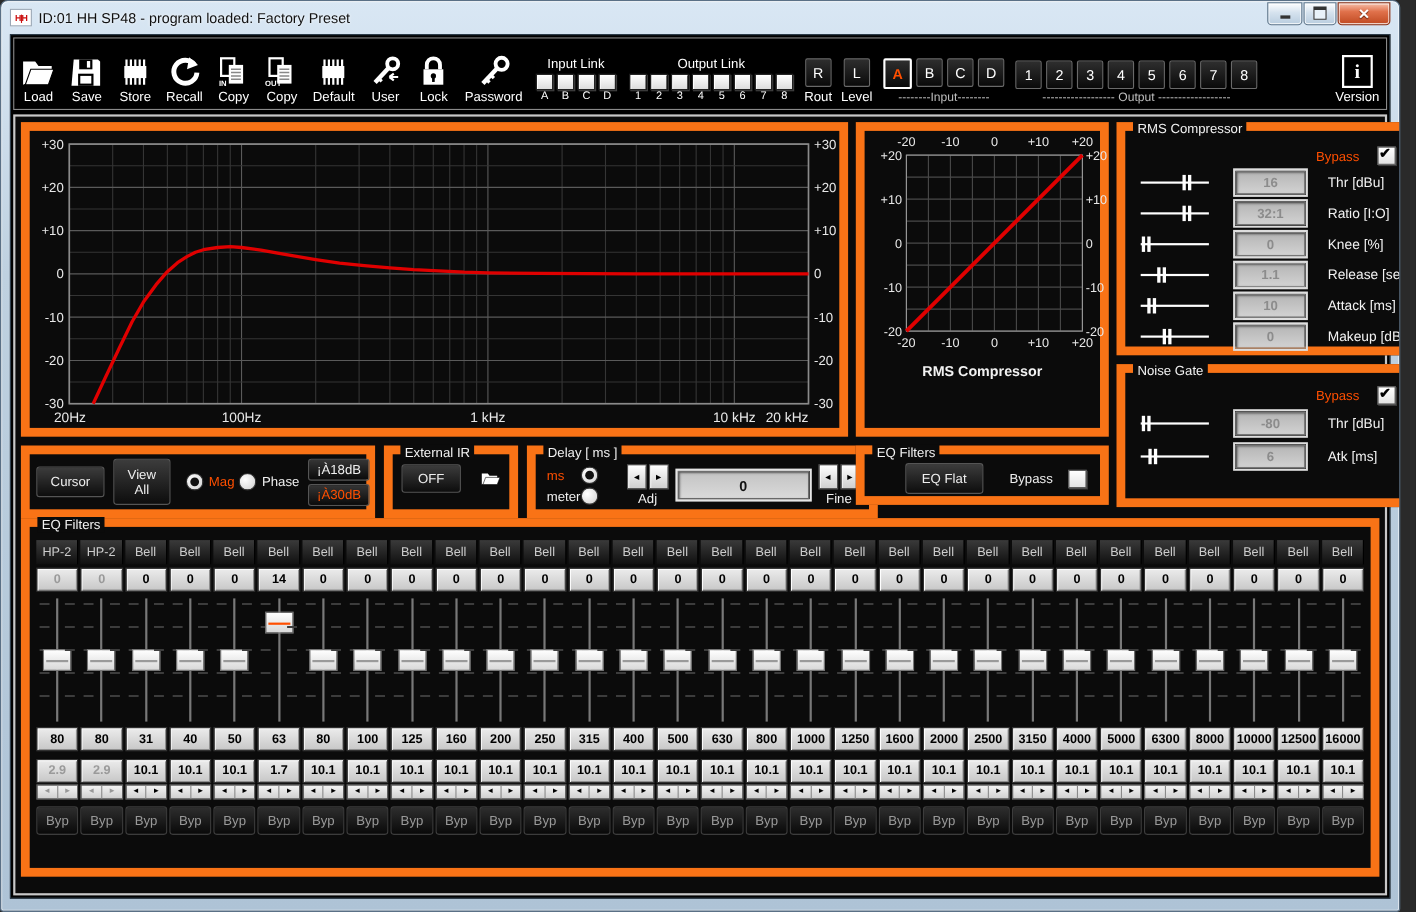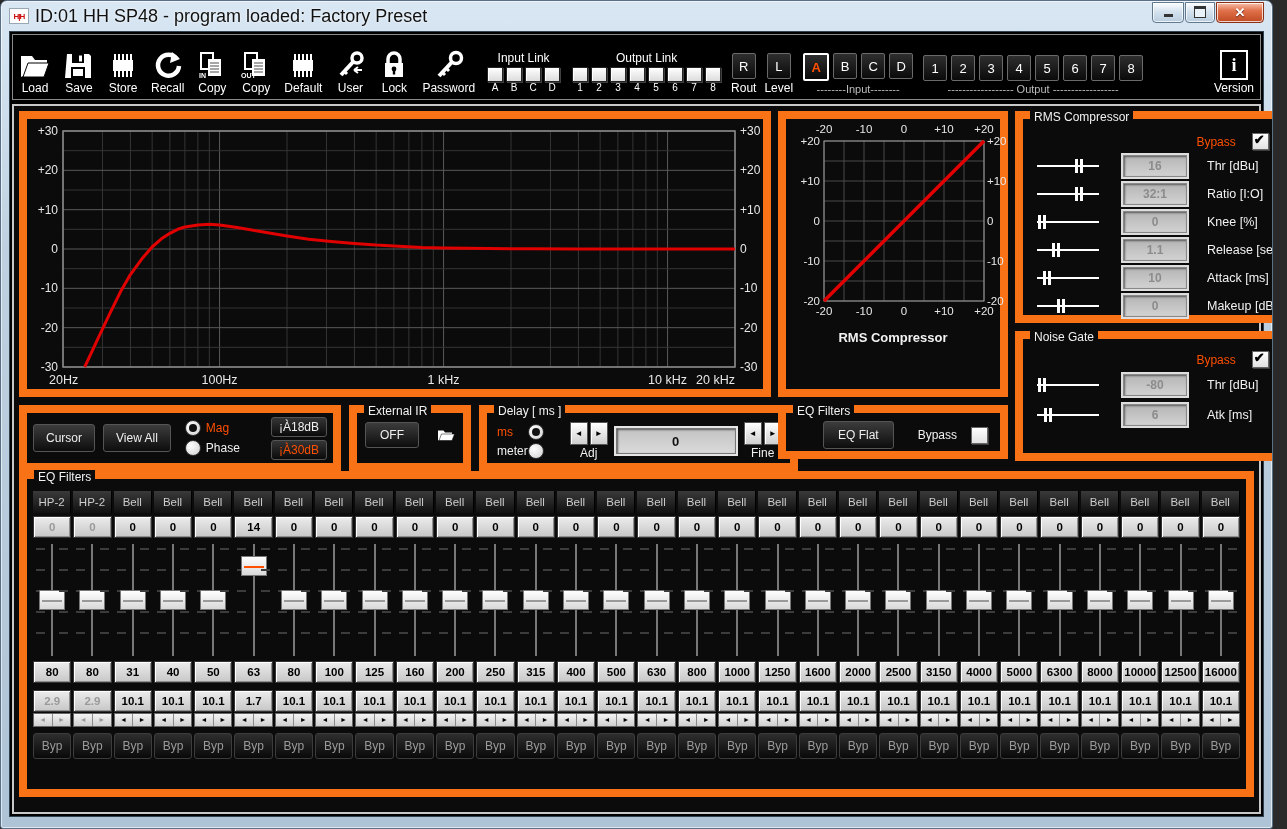--- a/index.html
+++ b/index.html
@@ -2,21 +2,21 @@
 <html><head>
 <meta charset="utf-8">
 <style>
   html,body{margin:0;padding:0;background:#2a2a2a;font-family:"Liberation Sans",sans-serif;}
   .win{position:relative;width:1273px;height:829px;background:linear-gradient(#d9e7f4,#bfd1e0 30%,#aec3d6);
        border:1px solid #5a7086;border-radius:7px 7px 3px 3px;box-sizing:border-box;overflow:hidden;
        box-shadow:inset 0 0 0 1px rgba(255,255,255,.6);}
   .titlebar{height:30px;display:flex;align-items:center;padding:0 8px;gap:6px;}
   .logo{width:18px;height:14px;background:#fff;border:1px solid #9aa7b5;display:flex;align-items:center;justify-content:center;
         color:#cc1111;font-size:8px;font-weight:bold;letter-spacing:-1px;}
-  .title{font-size:18px;color:#111;text-shadow:0 0 3px #fff;white-space:nowrap;}
+  .title{font-size:13px;color:#111;text-shadow:0 0 3px #fff;white-space:nowrap;}
   .winbtns{margin-left:auto;display:flex;gap:1px;margin-top:-8px;}
   .wbtn{height:19px;border:1px solid #62788c;border-radius:0 0 4px 4px;display:flex;align-items:center;justify-content:center;
         background:linear-gradient(#fdfeff,#d5e2ee 45%,#b9cddf);box-shadow:inset 0 0 0 1px rgba(255,255,255,.75);}
   .wbtn.min{width:30px}.wbtn.max{width:28px}
   .wbtn.close{width:46px;background:linear-gradient(#f6c0ab,#e0714b 40%,#c04a22);border-color:#8c2f12;}
   .ic-min{width:9px;height:3px;background:#333;margin-top:6px;}
   .ic-max{width:10px;height:8px;border:1px solid #333;border-top:3px solid #333;background:#e9f2f9;}
   .ic-close{color:#fff;font-weight:bold;font-size:13px;text-shadow:0 1px 1px #5c1d09;line-height:1;}
   .client{position:absolute;left:8px;right:8px;top:30px;bottom:11px;background:#000;border:1px solid #30414f;padding:2px;box-sizing:border-box;}
 
@@ -417,21 +417,21 @@
                 <text x="416.5692809712682" y="265" text-anchor="middle" font-size="12.5" fill="#e8e8e8">1 kHz</text>
                 <text x="640.5692809712682" y="265" text-anchor="middle" font-size="12.5" fill="#e8e8e8">10 kHz</text>
                 <text x="708" y="265" text-anchor="end" font-size="12.5" fill="#e8e8e8">20 kHz</text>
                 <path d="M57.7 248.0 L68.7 224.4 L81.7 196.9 L93.2 173.3 L103.4 155.6 L114.9 139.8 L125.1 128.0 L134.4 119.8 L142.9 114.3 L150.7 110.3 L157.9 108.0 L170.9 106.0 L182.3 105.2 L192.6 106.0 L210.3 108.4 L232.0 112.3 L260.0 117.0 L281.7 120.2 L304.2 122.5 L327.4 124.5 L349.1 126.1 L371.6 127.2 L394.9 128.4 L416.6 129.0 L462.3 129.6 L505.7 129.8 L551.4 130.0 L708.0 130.0" fill="none" stroke="#e00000" stroke-width="3" stroke-linejoin="round"></path>
               </svg>
           </div>
           <div class="ctrl-row">
             <div class="panel view-panel">
               <span class="dbtn">Cursor</span>
               <span class="dbtn">View All</span>
-              <div style="display:flex;flex-direction:column;gap:4px;margin-left:6px;justify-content:center;">
+              <div style="display:flex;flex-direction:row;gap:4px;margin-left:6px;justify-content:center;">
                 <div class="radrow">
                     <span class="radio sel"></span>
                     <span class="orange">Mag</span>
                   </div>
                 <div class="radrow">
                     <span class="radio"></span>
                     <span class="white">Phase</span>
                   </div>
               </div>
               <div class="rangecol">

